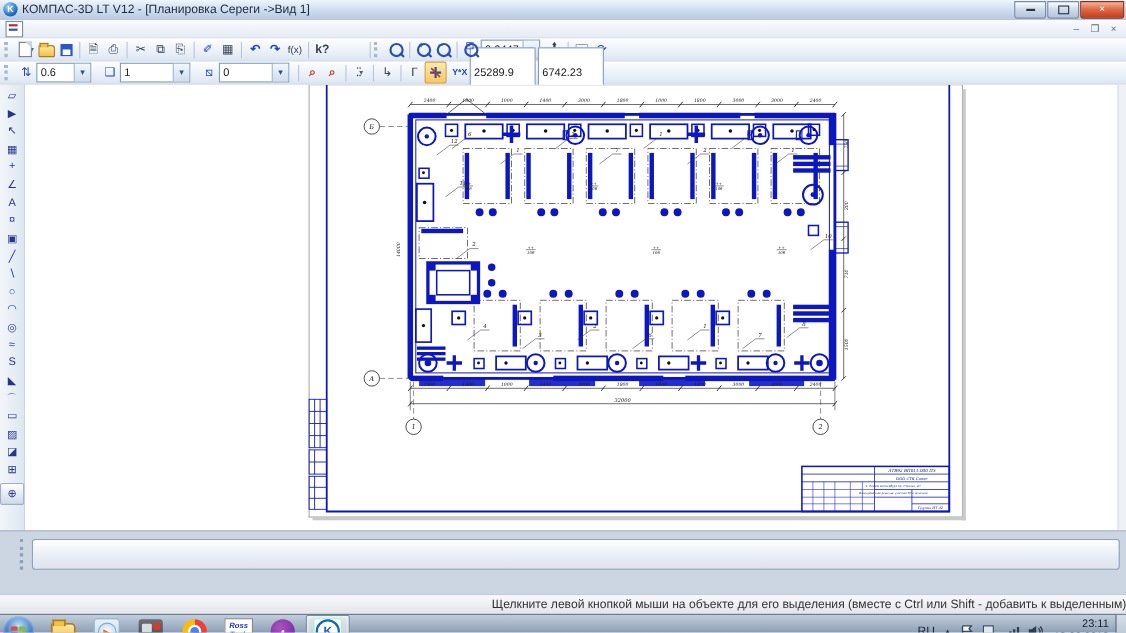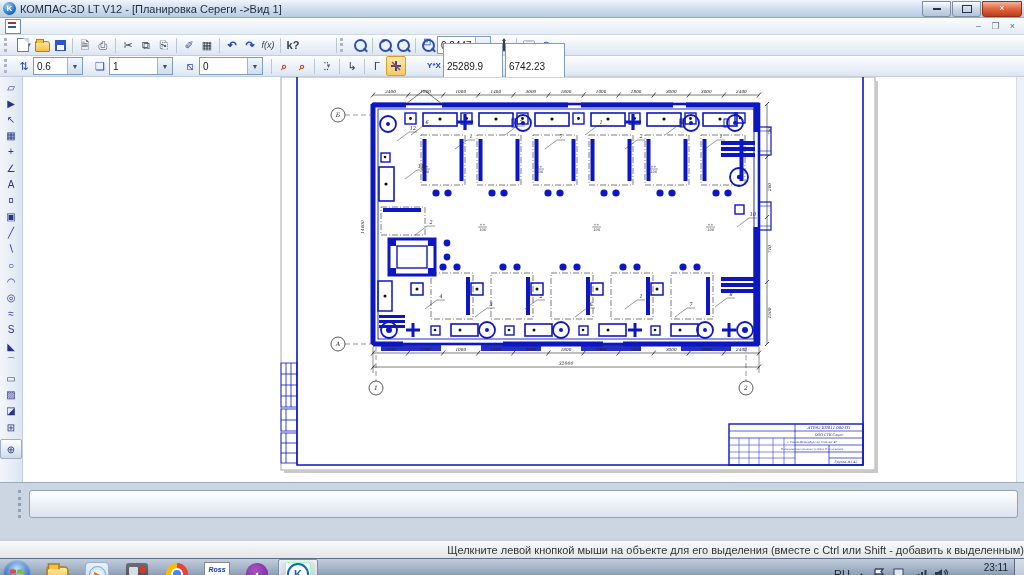--- a/index.html
+++ b/index.html
@@ -159,21 +159,21 @@
       <span class="ticon dark">▦</span>
     </div>
   <div class="tsep"></div>
   <div class="tbtn">
       <span class="ticon blue" style="font-weight:bold">↶</span>
     </div>
   <div class="tbtn">
       <span class="ticon blue" style="font-weight:bold">↷</span>
     </div>
   <div class="tbtn">
-      <span class="ticon dark" style="font-style:italic;font-size:9px">f(x)</span>
+      <span class="ticon dark" style="font-size:9px">f(x)</span>
     </div>
   <div class="tsep"></div>
   <div class="tbtn">
       <span class="ticon dark" style="font-weight:bold">k?</span>
     </div>
   <div class="tsep" style="margin-left:34px"></div>
   <div class="tb-handle"></div>
   <div class="tbtn">
       <div class="mag"></div>
     </div>
@@ -254,21 +254,21 @@
   <div class="tsep"></div>
   <div class="tbtn">
       <span class="ticon dark">Γ</span>
     </div>
   <div class="tbtn hl">
     <svg width="12" height="12">
         <path d="M1 6 L11 6 M6 1 L6 11" stroke="#2b4fae" stroke-width="2"></path>
         <path d="M2 2 L10 10" stroke="#c23c1d" stroke-width="1.5"></path>
       </svg>
   </div>
-  <div class="tbtn" style="margin-left:19px">
+  <div class="tbtn" style="margin-left:3px">
     <span class="ticon blue" style="font-size:8px;font-weight:bold">Y*X</span>
   </div>
   <div class="field" style="width:52px">
       <span>25289.9</span>
     </div>
   <div class="field" style="width:52px;margin-left:2px">
       <span>6742.23</span>
     </div>
 </div>
 

